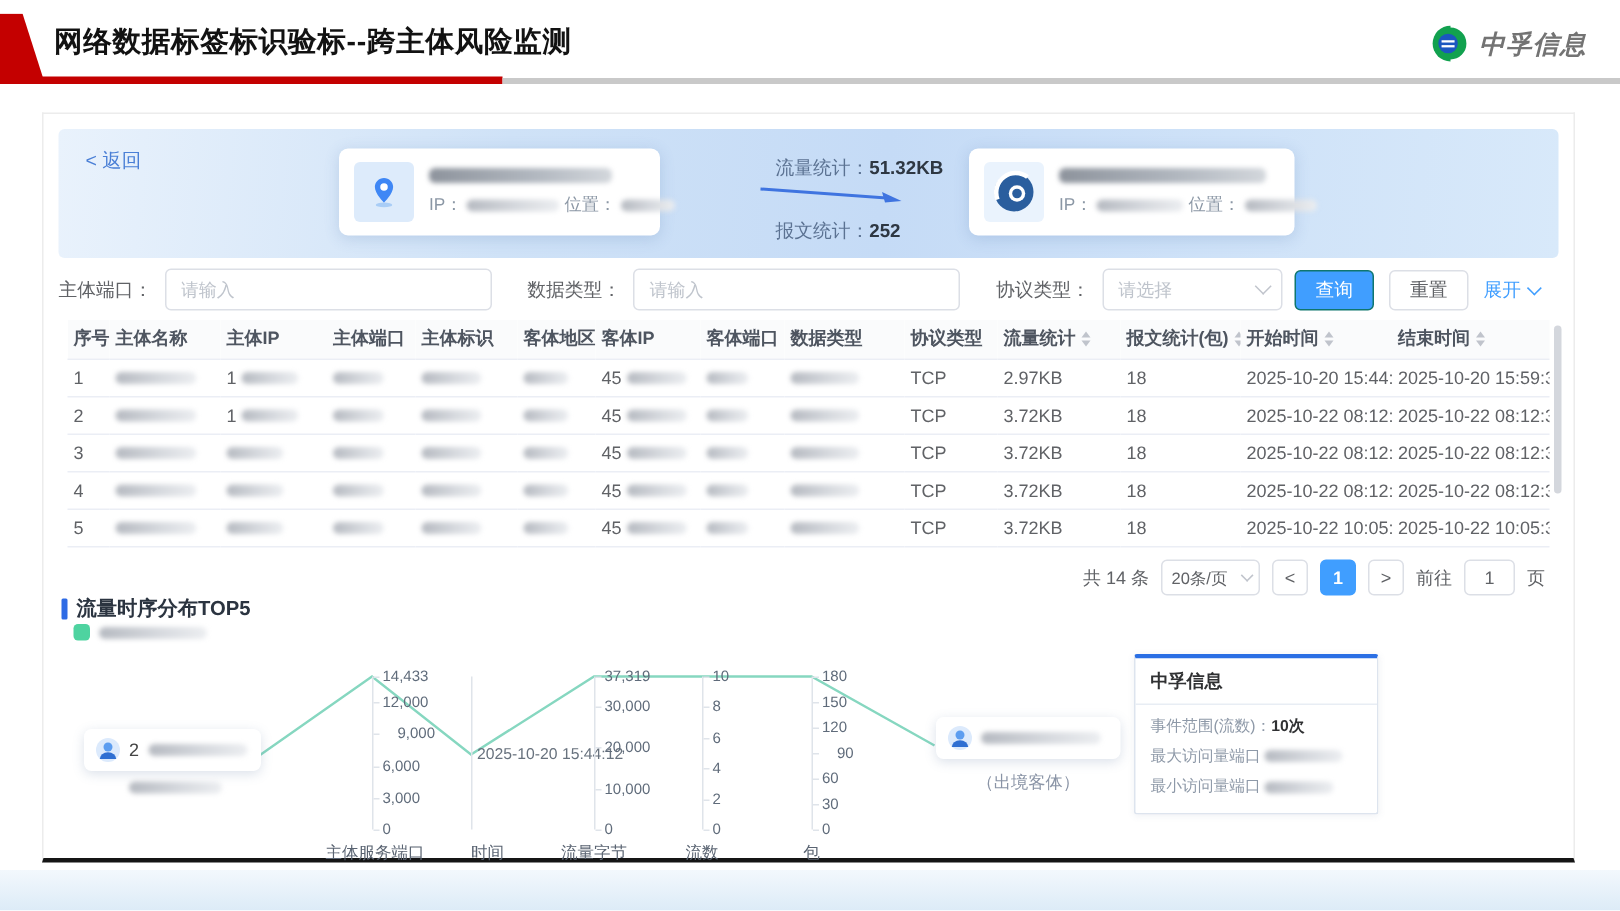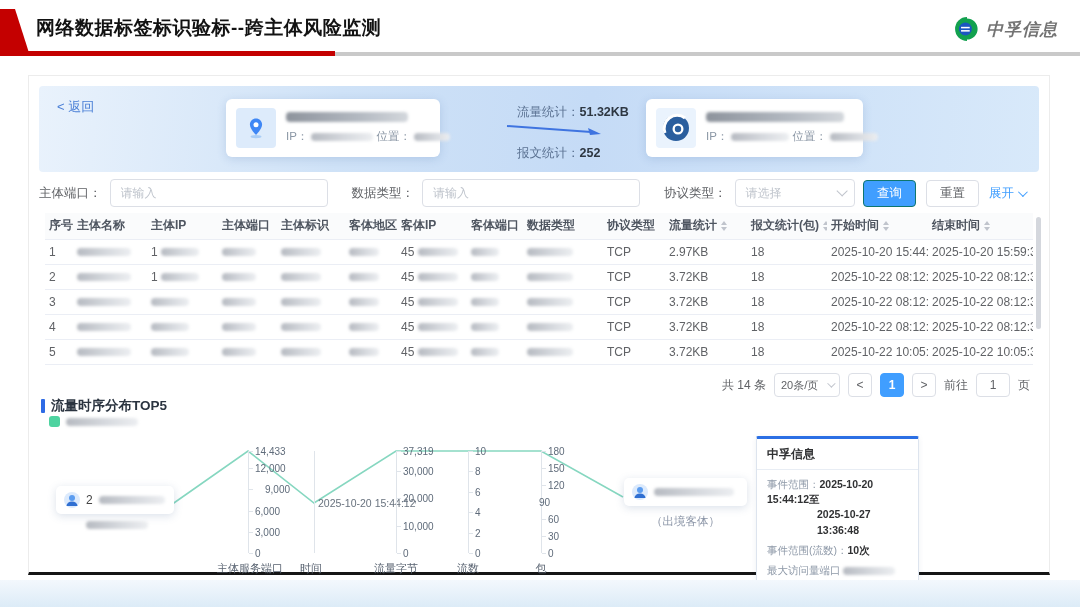--- a/index.html
+++ b/index.html
@@ -473,24 +473,20 @@
           <path d="M2.5 14 a5.5 4.5 0 0 1 11 0 Z" fill="#2f6fd2"></path>
         </svg>
         <span class="redact" style="width:80px"></span>
       </div>
       <div class="object-note">（出境客体）</div>
 
       <div class="feature-panel">
         <div class="fp-title">中孚信息</div>
         <div class="fp-body">
           <div class="fp-row">
-            <span>事件范围：</span><b class="fp-range-val first">2025-10-20 15:44:12至</b>
-            <b class="fp-range-val">2025-10-27 13:36:48</b>
-          </div>
-          <div class="fp-row">
             <span>事件范围(流数)：</span><b>10次</b>
           </div>
           <div class="fp-row">
             <span>最大访问量端口</span>
             <span class="redact" style="width:52px"></span>
           </div>
           <div class="fp-row" style="margin-bottom:0">
             <span>最小访问量端口</span>
             <span class="redact" style="width:46px"></span>
           </div>
@@ -505,21 +501,21 @@
         <div class="tick-label" style="left: 226px; top: 77.5972px;">6,000</div>
         <div class="tick-mark" style="left: 220px; top: 61.3958px;"></div>
         <div class="tick-label" style="left: 236px; top: 56.3958px; text-align: center;">9,000</div>
         <div class="tick-mark" style="left: 220px; top: 40.1943px;"></div>
         <div class="tick-label" style="left: 226px; top: 35.1943px;">12,000</div>
         <div class="tick-mark" style="left: 220px; top: 23px;"></div>
         <div class="tick-label" style="left: 226px; top: 18px;">14,433</div>
         <div class="axis-name" style="left: 171px; top: 133px;">主体服务端口</div>
         <div class="axis-line" style="left: 285px; top: 23px; height: 102px;"></div>
         <div class="time-point-label" style="left: 289px; top: 69.02px;">2025-10-20 15:44:12</div>
-        <div class="axis-name" style="left: 232px; top: 133px;">时间</div>
+        <div class="axis-name" style="left: 246px; top: 133px;">时间</div>
         <div class="axis-line" style="left: 367px; top: 23px; height: 102px;"></div>
         <div class="tick-mark" style="left: 368px; top: 125px;"></div>
         <div class="tick-label" style="left: 374px; top: 120px;">0</div>
         <div class="tick-mark" style="left: 368px; top: 97.6681px;"></div>
         <div class="tick-label" style="left: 374px; top: 92.6681px;">10,000</div>
         <div class="tick-mark" style="left: 368px; top: 70.3362px;"></div>
         <div class="tick-label" style="left: 374px; top: 65.3362px;">20,000</div>
         <div class="tick-mark" style="left: 368px; top: 43.0042px;"></div>
         <div class="tick-label" style="left: 374px; top: 38.0042px;">30,000</div>
         <div class="tick-mark" style="left: 368px; top: 23px;"></div>
@@ -540,21 +536,21 @@
         <div class="tick-label" style="left: 446px; top: 18px;">10</div>
         <div class="axis-name" style="left: 389px; top: 133px;">流数</div>
         <div class="axis-line" style="left: 512px; top: 23px; height: 102px;"></div>
         <div class="tick-mark" style="left: 513px; top: 125px;"></div>
         <div class="tick-label" style="left: 519px; top: 120px;">0</div>
         <div class="tick-mark" style="left: 513px; top: 108px;"></div>
         <div class="tick-label" style="left: 519px; top: 103px;">30</div>
         <div class="tick-mark" style="left: 513px; top: 91px;"></div>
         <div class="tick-label" style="left: 519px; top: 86px;">60</div>
         <div class="tick-mark" style="left: 513px; top: 74px;"></div>
-        <div class="tick-label" style="left: 510px; top: 69px;">90</div>
+        <div class="tick-label" style="left: 529px; top: 69px;">90</div>
         <div class="tick-mark" style="left: 513px; top: 57px;"></div>
         <div class="tick-label" style="left: 519px; top: 52px;">120</div>
         <div class="tick-mark" style="left: 513px; top: 40px;"></div>
         <div class="tick-label" style="left: 519px; top: 35px;">150</div>
         <div class="tick-mark" style="left: 513px; top: 23px;"></div>
         <div class="tick-label" style="left: 519px; top: 18px;">180</div>
         <div class="axis-name" style="left: 462px; top: 133px;">包</div>
       </div>
 
   </div>

